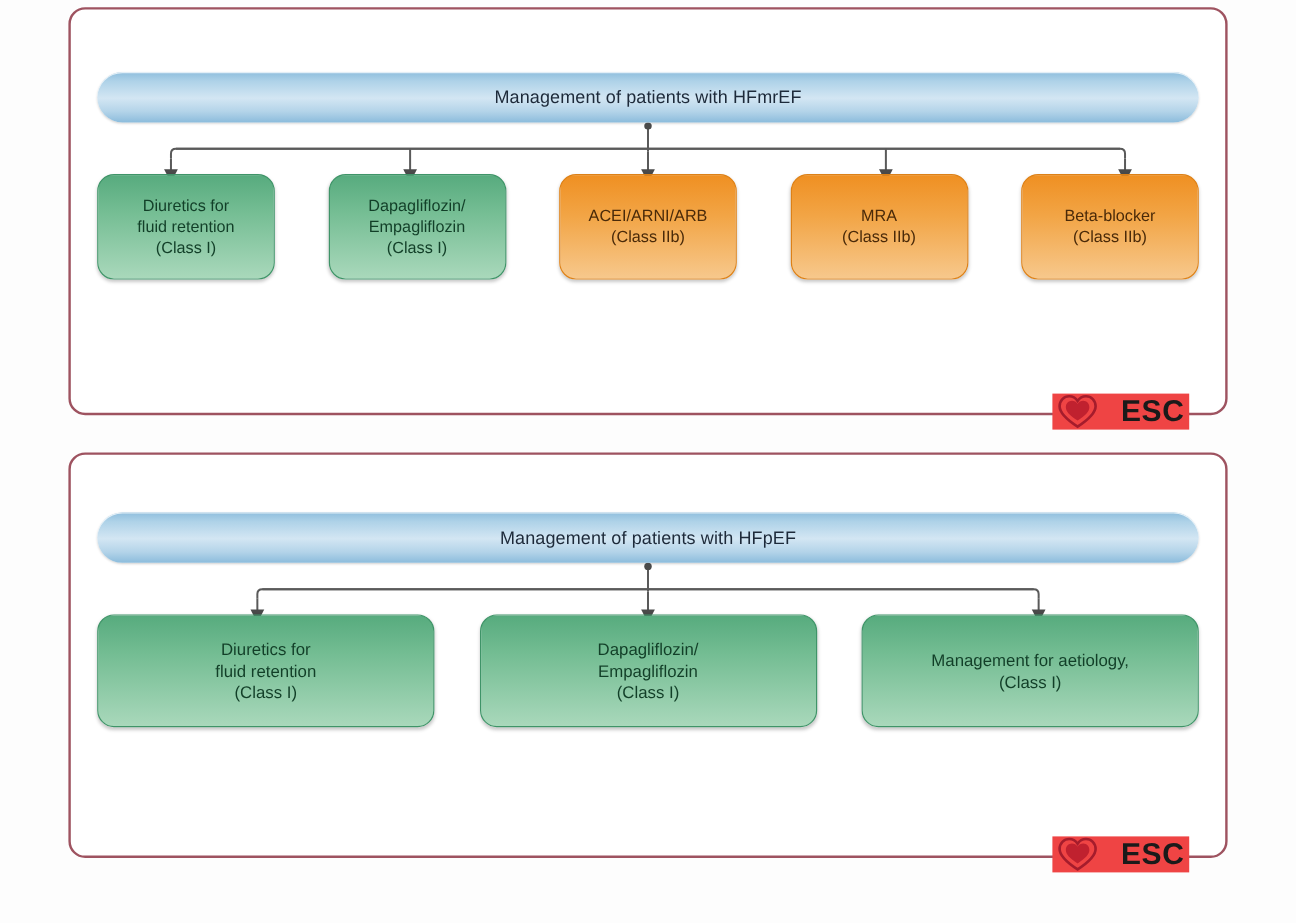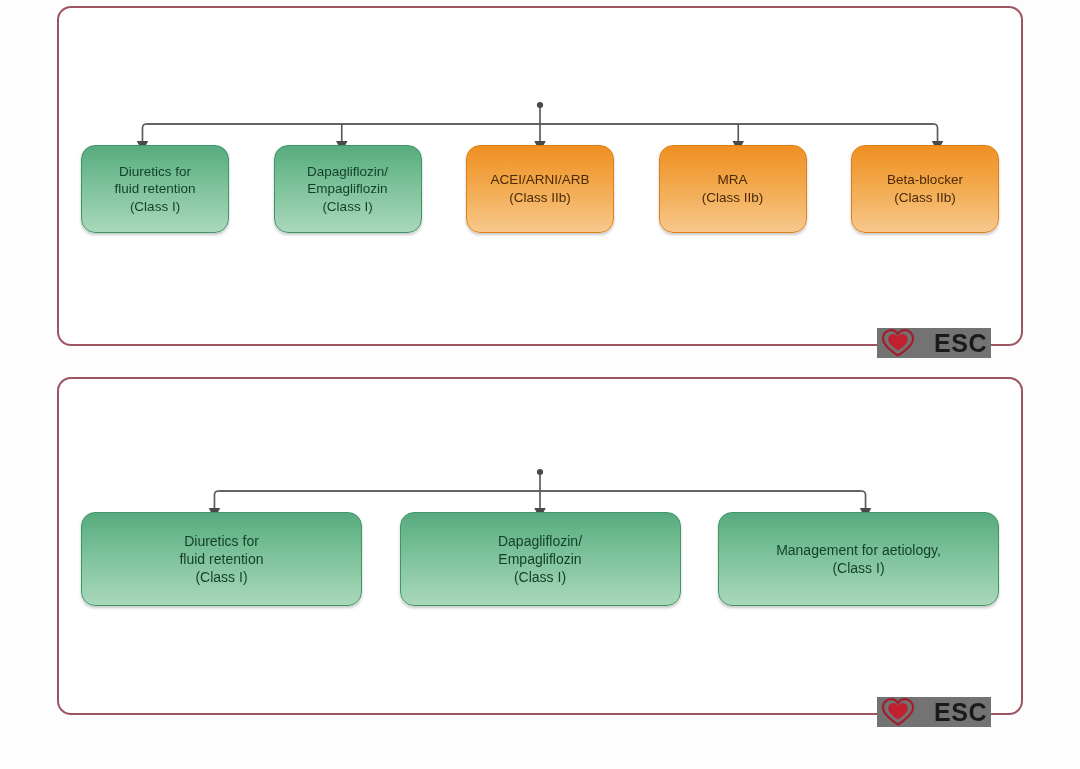--- a/index.html
+++ b/index.html
@@ -119,41 +119,44 @@
     font-size: 14px;
   }
 
   
   .esc-logo {
     position: absolute;
     right: 30px;
     display: flex;
     align-items: center;
     gap: 19px;
-    background: #737373;
+    background: #ef4444;
     padding: 0 4px;
   }
   .panel.top    .esc-logo { bottom: -14px; }
   .panel.bottom .esc-logo { bottom: -14px; }
 
   .esc-text {
     font-size: 25px;
     font-weight: bold;
     color: #1a1a1a;
     letter-spacing: .5px;
     line-height: 1;
   }
 </style>
 </head>
 <body>
 
 <div class="page">
 
   <div class="panel top">
 
+    <div class="header-bar">
+      <span class="header-title">Management of patients with HFmrEF</span>
+    </div>
 
     <svg class="connectors" viewBox="0 0 922 56" preserveAspectRatio="none">
       <g fill="none" stroke="#5a5a5a" stroke-width="1.6">
 
         <path d="M461,2 L461,24"></path>
 
         <path d="M80,30 L80,26 Q80,22 84,22 L838,22 Q842,22 842,26 L842,30"></path>
 
         <path d="M84,22 L838,22"></path>
 
@@ -207,20 +210,23 @@
         <path d="M17,22.5 C10.5,18.2 7.2,14.9 7.2,11.3 C7.2,8.3 9.5,6 12.3,6
                  C14.2,6 15.9,7 17,8.5 C18.1,7 19.8,6 21.7,6 C24.5,6 26.8,8.3 26.8,11.3
                  C26.8,14.9 23.5,18.2 17,22.5 Z" fill="#c0212f"></path>
       </svg>
       <span class="esc-text">ESC</span>
     </div>
   </div>
 
   <div class="panel bottom">
 
+    <div class="header-bar">
+      <span class="header-title">Management of patients with HFpEF</span>
+    </div>
 
     <svg class="connectors" viewBox="0 0 922 56" preserveAspectRatio="none">
       <g fill="none" stroke="#5a5a5a" stroke-width="1.6">
         <path d="M461,2 L461,24"></path>
         <path d="M149,30 L149,26 Q149,22 153,22 L769,22 Q773,22 773,26 L773,30"></path>
         <path d="M153,22 L769,22"></path>
         <path d="M149,30 L149,40"></path>
         <path d="M461,24 L461,40"></path>
         <path d="M773,30 L773,40"></path>
       </g>

